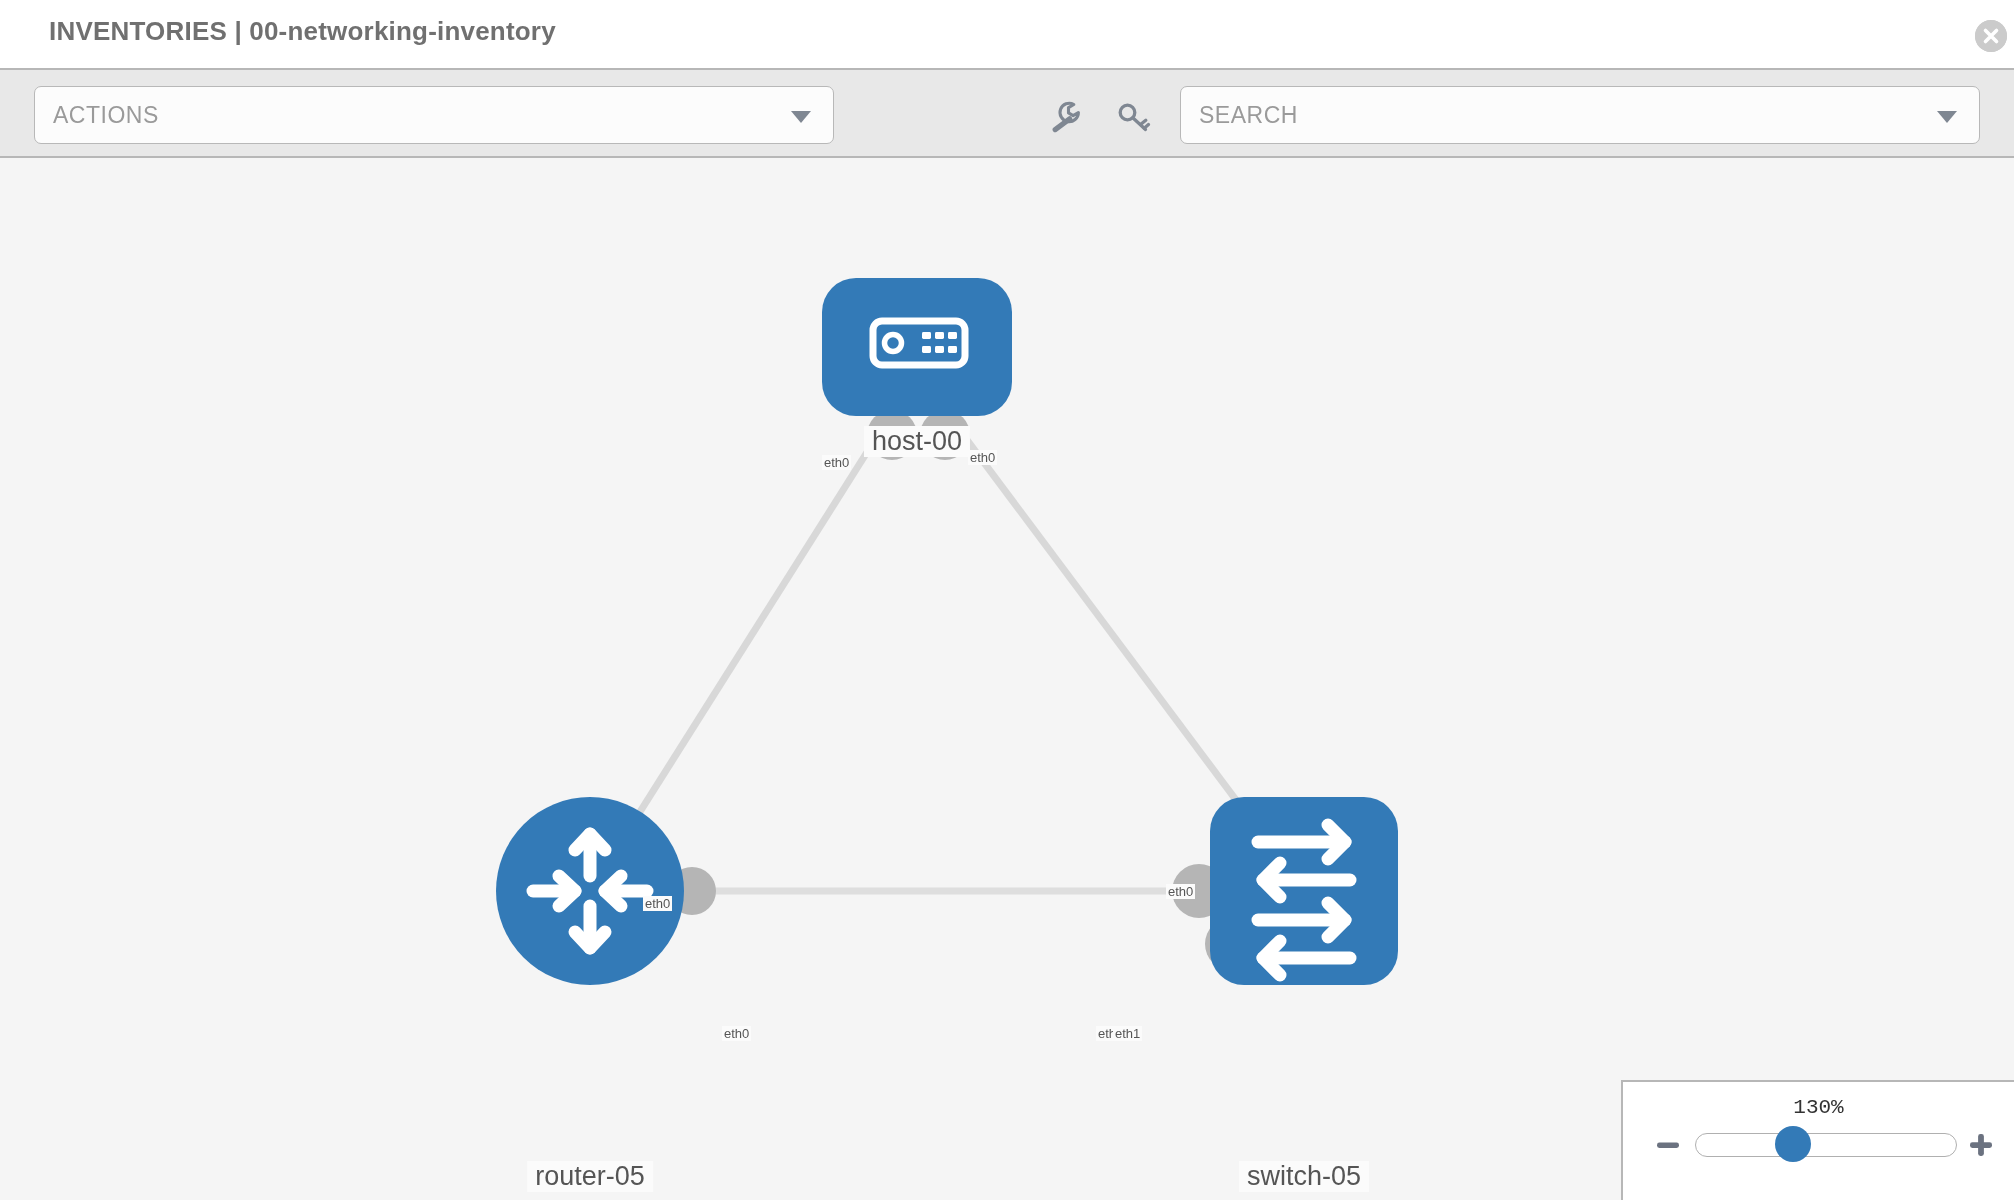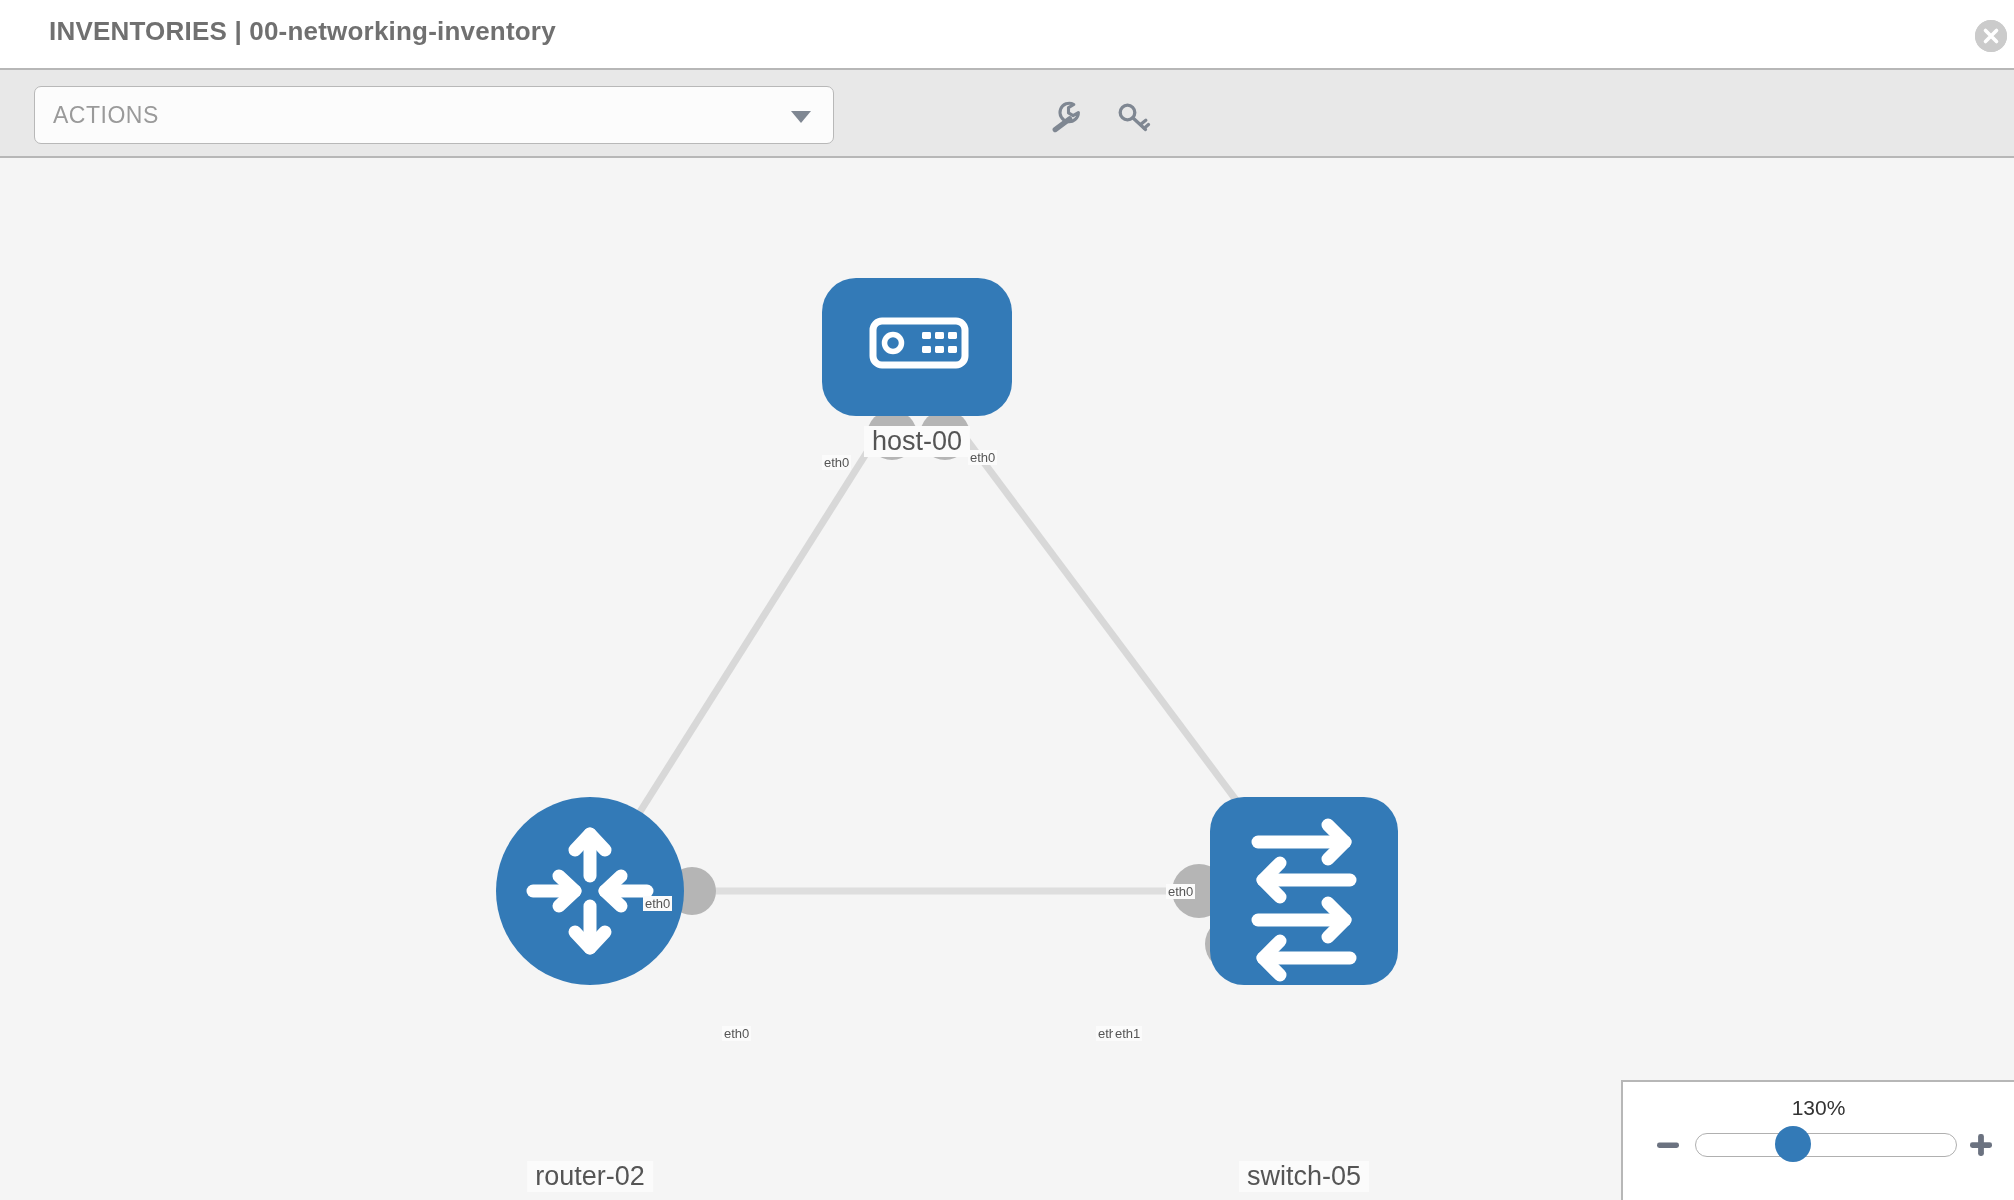--- a/index.html
+++ b/index.html
@@ -170,20 +170,21 @@
     border-top: 2px solid #b7b7b7;
     border-left: 2px solid #b7b7b7;
   }
   .zoom-percent {
     position: absolute;
     left: 0; right: 0;
     top: 14px;
     text-align: center;
     font-size: 21px;
     color: #333333;
+    font-family: Liberation Mono, monospace;
   }
   .zoom-minus, .zoom-plus {
     position: absolute;
     top: 48px;
     width: 30px;
     height: 30px;
     cursor: pointer;
     color: #6b7280;
   }
   .zoom-minus { left: 30px; }
@@ -243,20 +244,24 @@
 
     <div class="tool-icon tool-key">
       <svg viewBox="0 0 40 40" aria-hidden="true">
         <circle cx="14.5" cy="14.5" r="7.3" fill="none" stroke="#7f8792" stroke-width="3.3"></circle>
         <path d="M19.8 19.8 L32.5 31.5" stroke="#7f8792" stroke-width="3.3" stroke-linecap="round"></path>
         <path d="M27.5 26.5 L32.8 22.3" stroke="#7f8792" stroke-width="3.3" stroke-linecap="round"></path>
         <path d="M31.2 30.2 L35.5 26.6" stroke="#7f8792" stroke-width="3.3" stroke-linecap="round"></path>
       </svg>
     </div>
 
+    <div class="search-select">
+      <span class="search-label">SEARCH</span>
+      <span class="caret"></span>
+    </div>
   </div>
 
   <div class="canvas">
 
     <svg class="topology" viewBox="0 0 2014 1042">
 
       <g>
         <line x1="917" y1="215" x2="590" y2="733" stroke="#d8d8d8" stroke-width="7"></line>
         <line x1="917" y1="215" x2="1304" y2="733" stroke="#d8d8d8" stroke-width="7"></line>
         <line x1="590" y1="733" x2="1304" y2="733" stroke="#dedede" stroke-width="7"></line>
@@ -307,21 +312,21 @@
           <path d="M1280 705 L1263 722 L1280 739"></path>
           <path d="M1258 762 L1345 762"></path>
           <path d="M1328 745 L1345 762 L1328 779"></path>
           <path d="M1350 800 L1263 800"></path>
           <path d="M1280 783 L1263 800 L1280 817"></path>
         </g>
       </g>
     </svg>
 
     <div class="node-label" style="left:917px; top:268px;">host-00</div>
-    <div class="node-label" style="left:590px; top:1003px;">router-02</div>
+    <div class="node-label" style="left:590px; top:1003px;">router-05</div>
     <div class="node-label" style="left:1304px; top:1003px;">switch-05</div>
 
     <div class="edge-label" style="left:822px;  top:297px;">eth0</div>
     <div class="edge-label" style="left:968px;  top:292px;">eth0</div>
     <div class="edge-label" style="left:643px;  top:738px;">eth0</div>
     <div class="edge-label" style="left:1166px; top:726px;">eth0</div>
     <div class="edge-label" style="left:722px;  top:868px;">eth0</div>
     <div class="edge-label" style="left:1096px; top:868px;">eth0</div>
     <div class="edge-label" style="left:1113px; top:868px;text-align:right;">eth1</div>
   </div>

